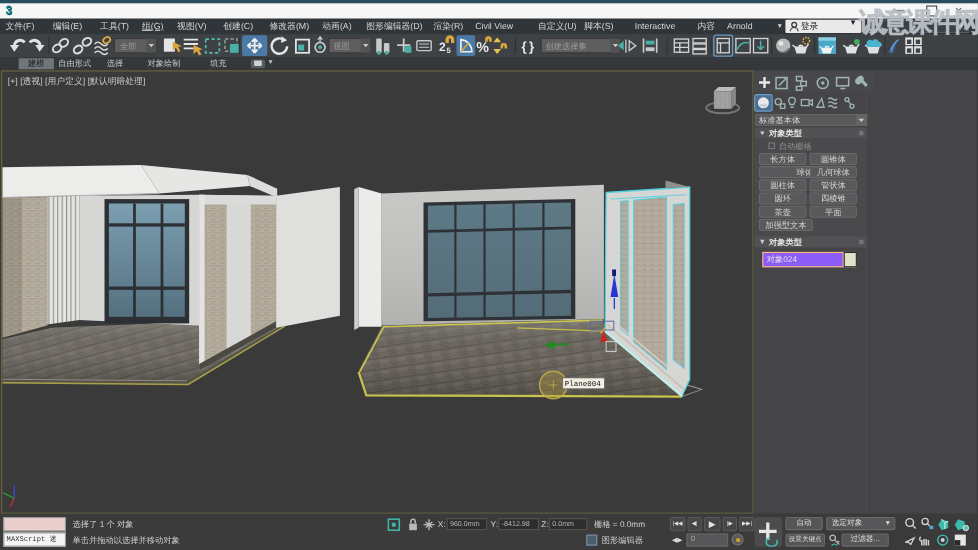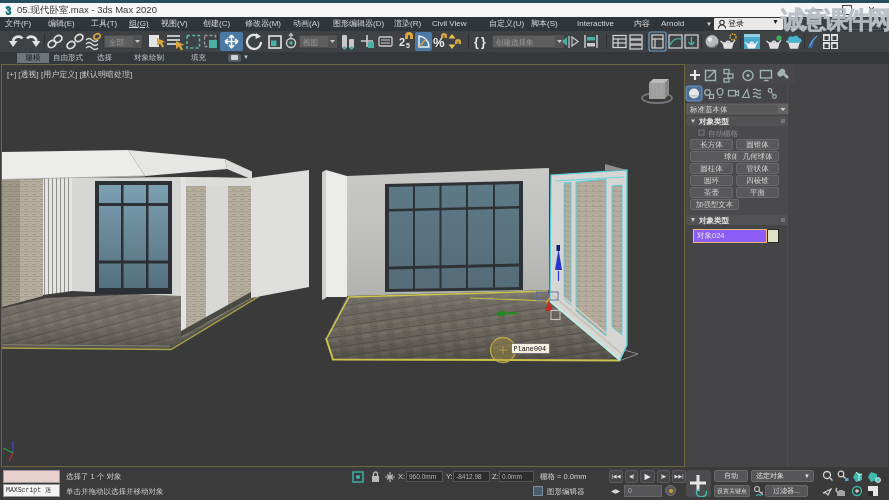--- a/index.html
+++ b/index.html
@@ -11,21 +11,20 @@
 .sbtn{height:12px;background:#565658;border:1px solid #69696b;box-sizing:border-box;border-radius:2px;color:#ddd;font-size:7px;text-align:center;line-height:10px;}
 </style>
 </head>
 <body>
 <div id="root">
 
   <div class="abs" style="left:0;top:0;width:889px;height:3px;background:#264e5e;"></div>
 
   <div class="abs" style="left:0;top:3px;width:889px;height:14px;background:#f6f6f6;">
     <div class="t" style="left:5px;top:1px;color:#157c86;font-size:11px;font-weight:bold;line-height:12px;text-shadow:0.5px 0.5px 0 #0c5a62;">3</div>
-    <div class="t" style="left:17px;top:1px;font-size:9.5px;color:#3a3a3a;">05.现代卧室.max - 3ds Max 2020</div>
     <div class="t" style="left:812px;top:6px;width:10px;height:1.5px;background:#444;"></div>
     <div class="t" style="left:842px;top:2px;width:8px;height:8px;border:1.3px solid #444;"></div>
     <div class="t" style="left:868px;top:0px;font-size:12px;color:#444;">×</div>
   </div>
 
   <div class="abs" id="menubar" style="left:0;top:17px;width:889px;height:30px;background:#30353a;color:#d6d6d6;font-size:8px;line-height:14px;">
     <span class="t" style="left:5px;">文件(F)</span>
     <span class="t" style="left:48px;">编辑(E)</span>
     <span class="t" style="left:91px;">工具(T)</span>
     <span class="t" style="left:129px;text-decoration:underline;">组(G)</span>

